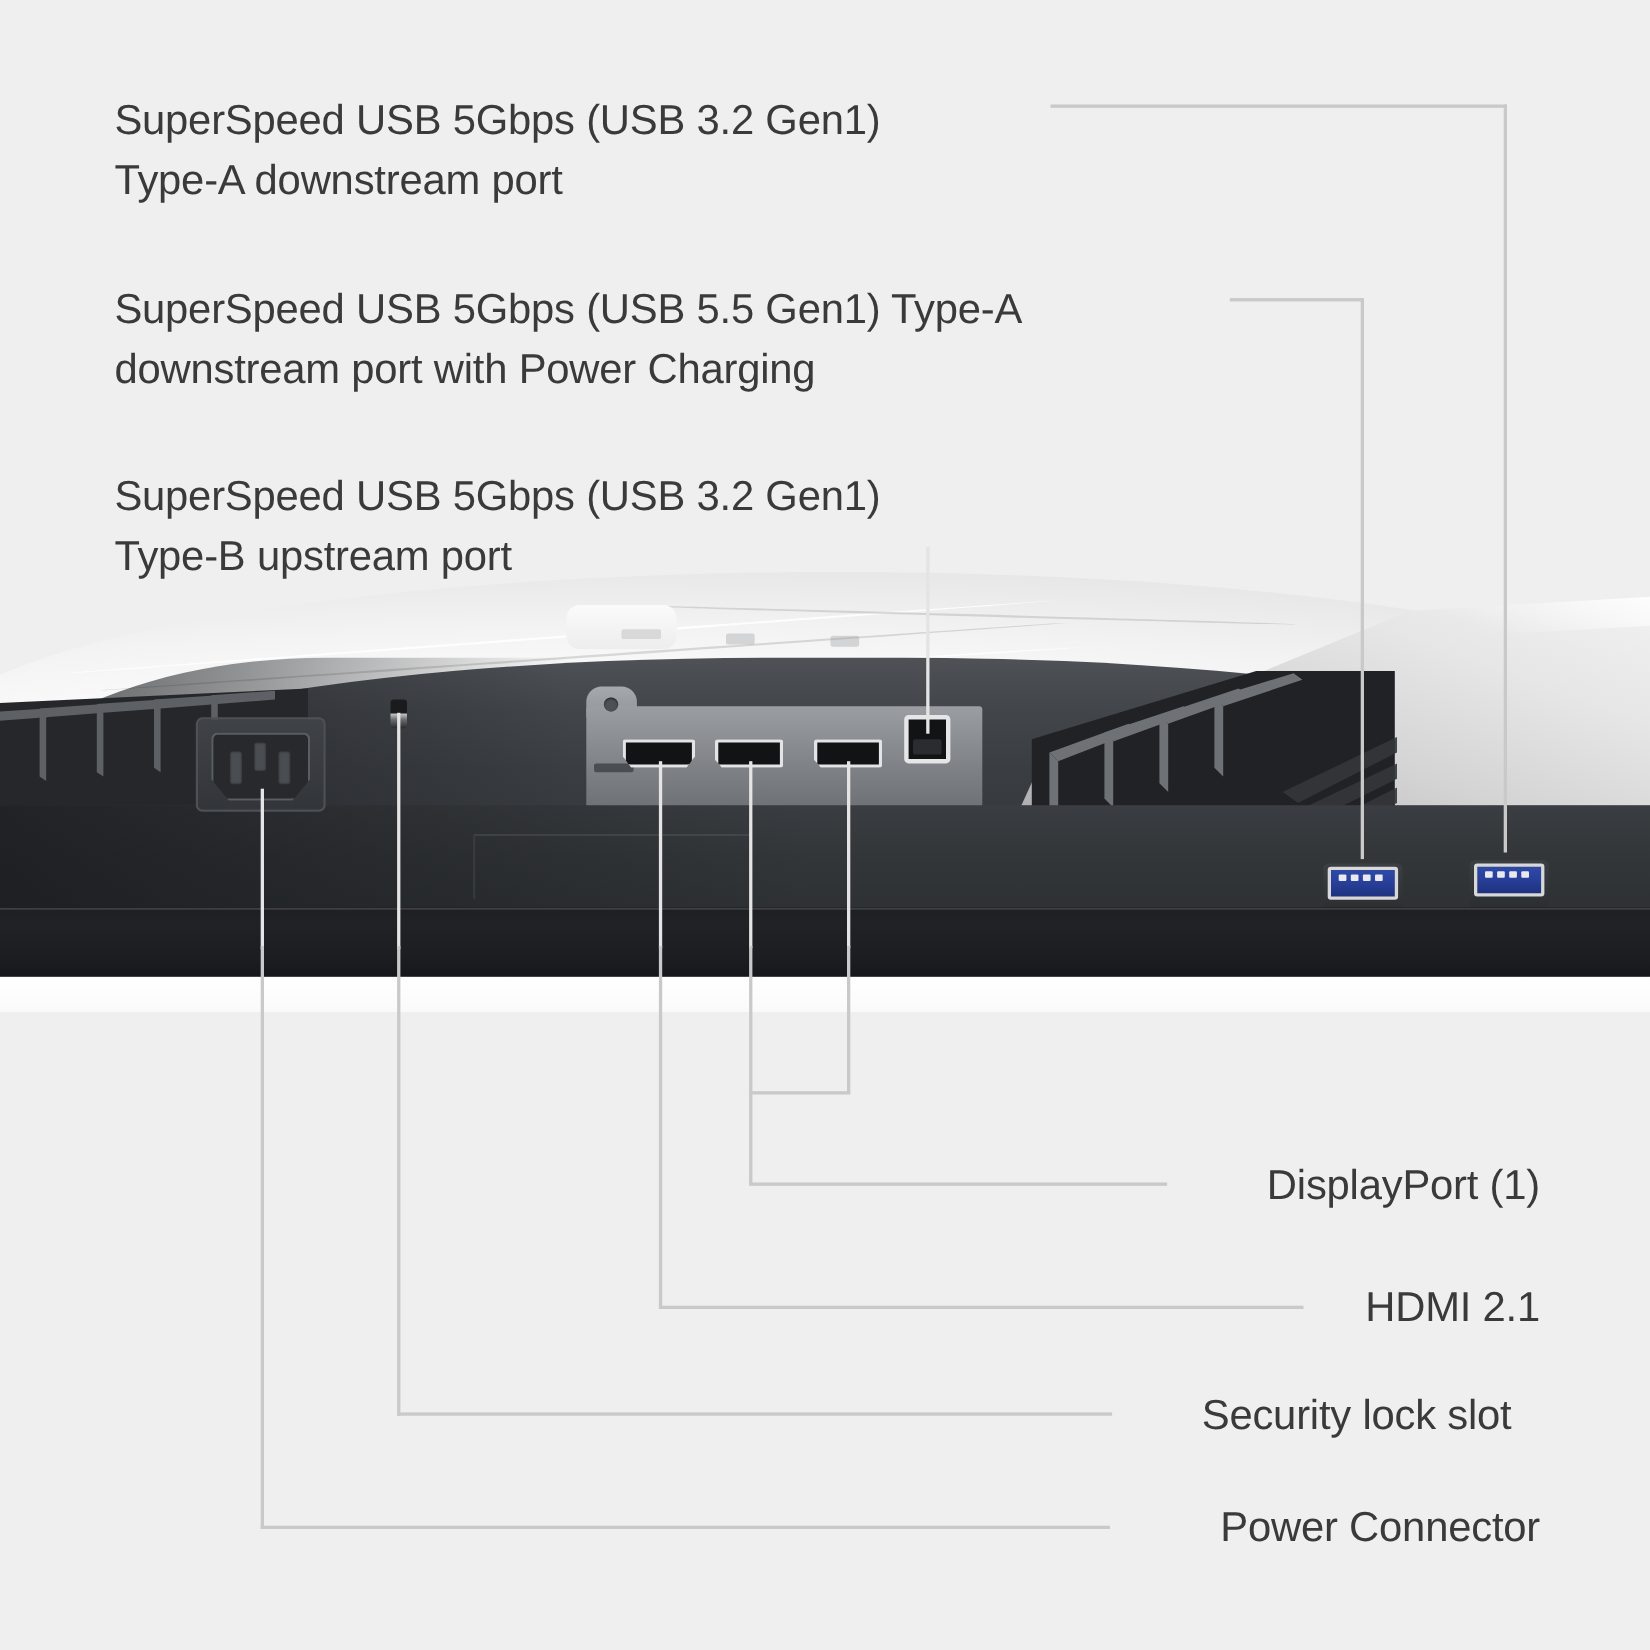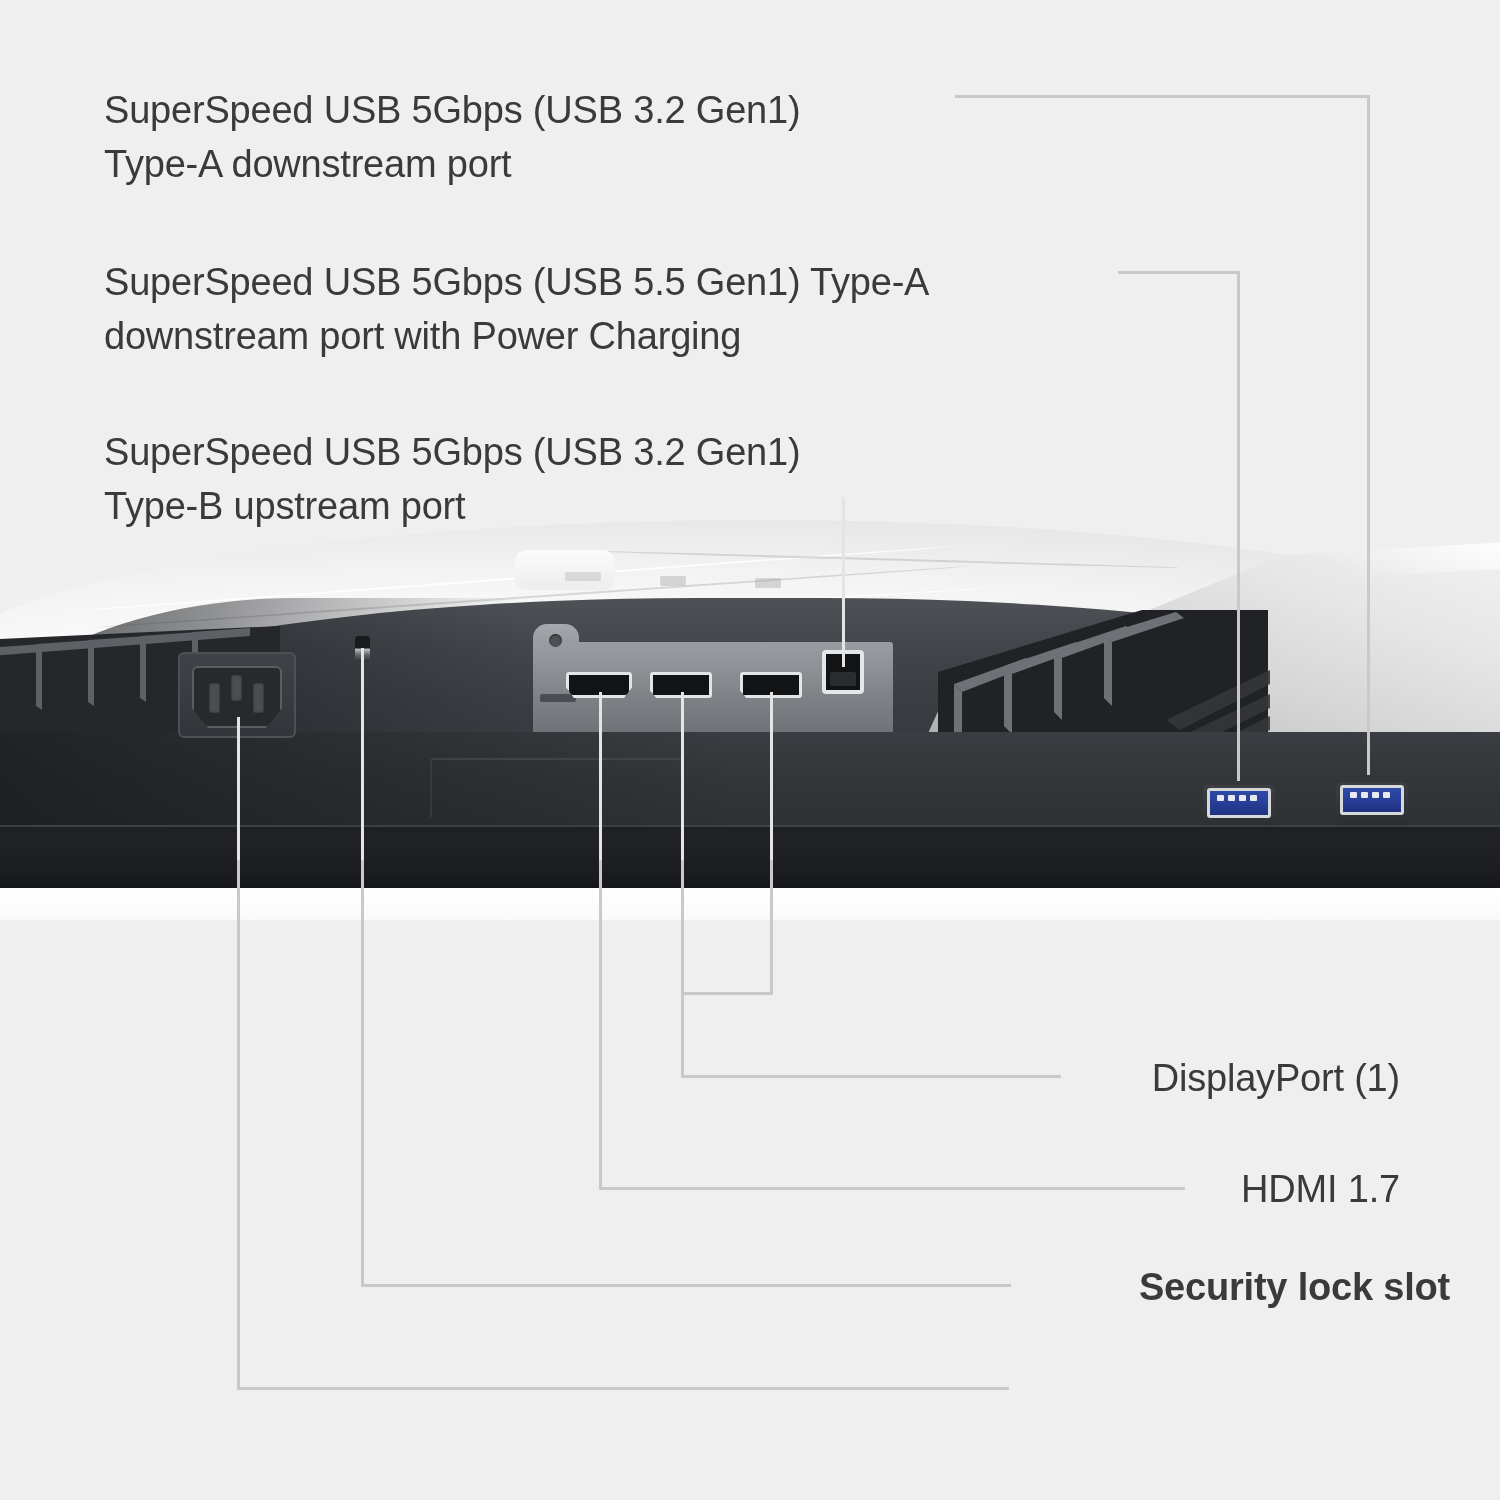--- a/index.html
+++ b/index.html
@@ -435,18 +435,19 @@
 Type-A downstream port</div>
 
   <div class="callout" style="left:104px; top:256px; width:1010px;">SuperSpeed USB 5Gbps (USB 5.5 Gen1) Type-A
 downstream port with Power Charging</div>
 
   <div class="callout" style="left:104px; top:426px; width:870px;">SuperSpeed USB 5Gbps (USB 3.2 Gen1)
 Type-B upstream port</div>
 
   <div class="callout right" style="left:1000px; top:1052px; width:400px;">DisplayPort (1)</div>
 
-  <div class="callout right" style="left:1000px; top:1163px; width:400px;">HDMI 1.7</div>
-
-  <div class="callout right" style="left:1000px; top:1261px; width:450px;font-weight:bold;">Security lock slot</div>
-
+  <div class="callout right" style="left:1000px; top:1163px; width:400px;">HDMI 2.1</div>
+
+  <div class="callout right" style="left:924px; top:1261px; width:450px;">Security lock slot</div>
+
+  <div class="callout right" style="left:950px; top:1363px; width:450px;">Power Connector</div>
 
 </div>
 
 </body></html>

